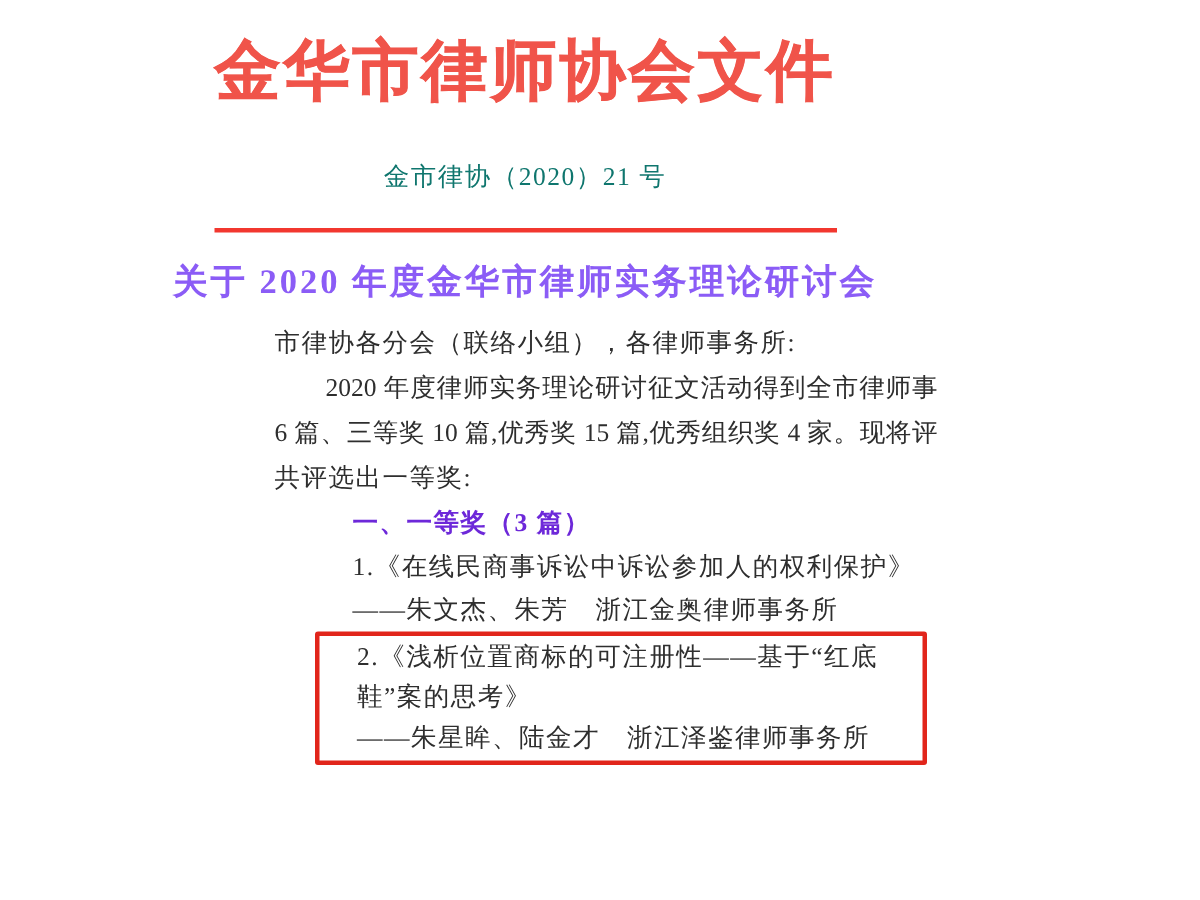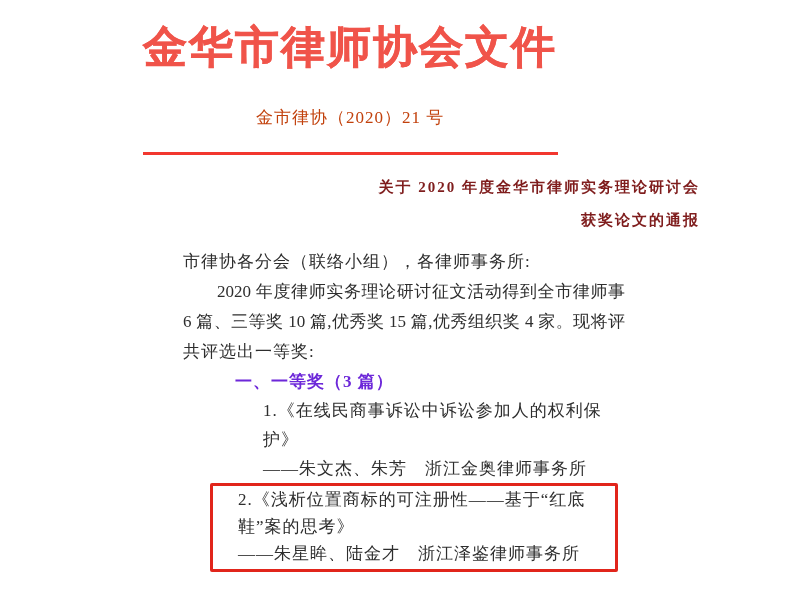--- a/index.html
+++ b/index.html
@@ -26,36 +26,36 @@
     color: #f0544a;
     letter-spacing: 2px;
     -webkit-text-stroke: 0.5px #f0544a;
   }
   .doc-number {
     margin-top: 30px;
     text-align: center;
     font-size: 17px;
     line-height: 24px;
     letter-spacing: 1px;
-    color: #c2410c;
+    color: #0f766e;
   }
   .red-rule {
     margin: 22px auto 0 auto;
     width: 415px;
     height: 3px;
     background: #f2372f;
   }
   .doc-title {
     margin-top: 16px;
-    text-align: right;
-    font-size: 15px;
+    text-align: center;
+    font-size: 23px;
     line-height: 33px;
     font-weight: 700;
     letter-spacing: 2px;
-    color: #7f1d1d;
+    color: #8b5cf6;
   }
   .body-block {
     margin-top: 10px;
     margin-left: 183px;
     width: 442px;
     font-size: 17px;
     color: #2e2e2e;
   }
   .salutation {
     line-height: 30px;
@@ -75,21 +75,21 @@
     letter-spacing: 1px;
   }
   .section-heading {
     margin-left: 52px;
     line-height: 29px;
     font-weight: 700;
     letter-spacing: 1px;
     color: #6d28d9;
   }
   .entry-line {
-    margin-left: 80px;
+    margin-left: 52px;
     line-height: 29px;
     letter-spacing: 1px;
   }
   .highlight-box {
     box-sizing: border-box;
     margin-left: 27px;
     width: 408px;
     border: 3px solid #e1251b;
     border-radius: 2px;
     padding: 0 6px 2px 25px;
@@ -105,21 +105,20 @@
 <div class="page">
 
   <div class="letterhead">金华市律师协会文件</div>
 
   <div class="doc-number">金市律协（2020）21 号</div>
 
   <div class="red-rule"></div>
 
   <div class="doc-title">
     <div>关于 2020 年度金华市律师实务理论研讨会</div>
-    <div>获奖论文的通报</div>
   </div>
 
   <div class="body-block">
 
     <div class="salutation">市律协各分会（联络小组），各律师事务所:</div>
 
     <div class="para-line first">2020 年度律师实务理论研讨征文活动得到全市律师事</div>
     <div class="para-line">6 篇、三等奖 10 篇,优秀奖 15 篇,优秀组织奖 4 家。现将评</div>
     <div class="para-line last">共评选出一等奖:</div>
 

